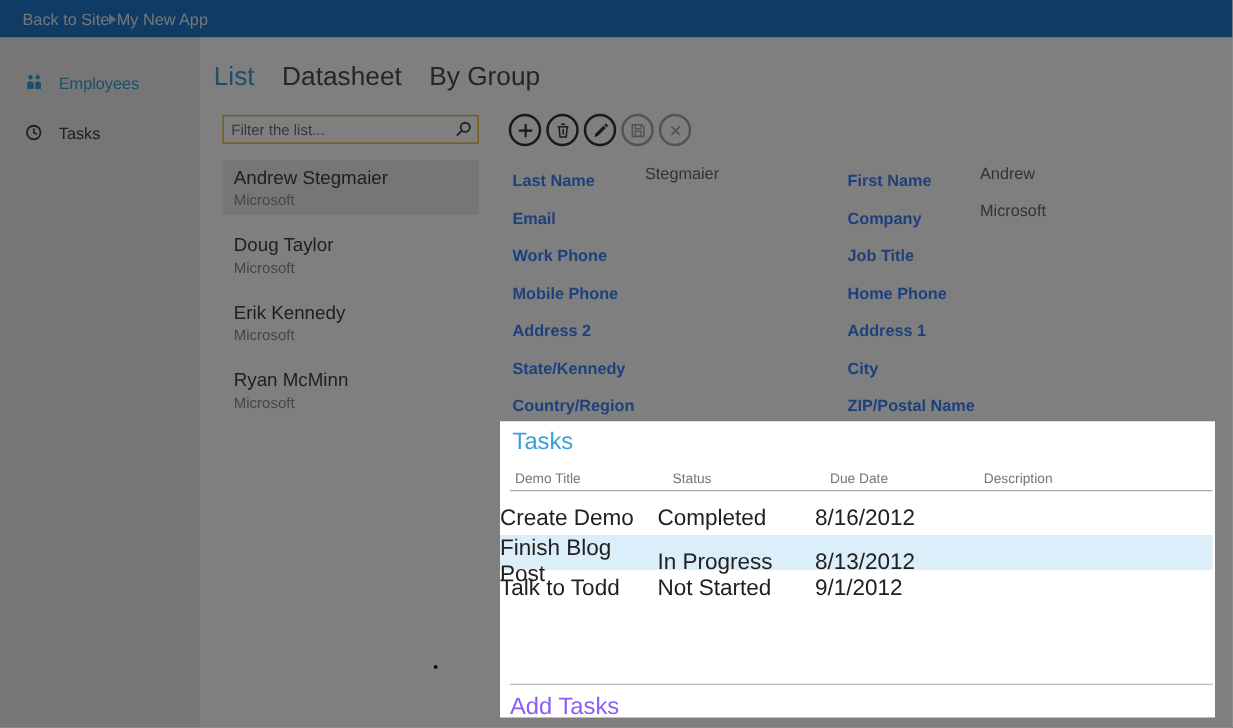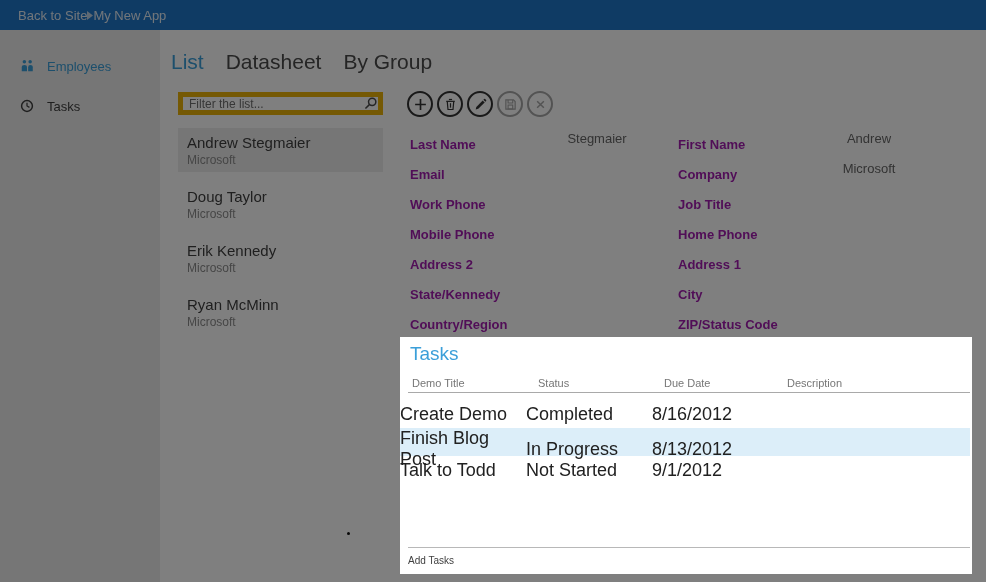--- a/index.html
+++ b/index.html
@@ -29,21 +29,21 @@
   .nav-item.active { color:#3B9FD9; }
   .nav-item.active .ic { color:#3B9FD9; }
   
   .main { position:absolute; left:160px; top:30px; right:0; bottom:0; background:#fff; }
   .tabs { position:absolute; left:11px; top:20px; display:flex; gap:22px;
           font-size:21px; font-weight:300; color:#4A4A4A; }
   .tab { cursor:pointer; }
   .tab.active { color:#3B9FD9; }
   .filter-wrap { position:absolute; left:18px; top:62px; width:205px; height:23px; }
   .filter-wrap input {
-    width:100%; height:100%; border:5px solid #eab308; background:#fff;
+    width:100%; height:100%; border:1px solid #eab308; background:#fff;
     font-family:"Liberation Sans",sans-serif; font-size:12px; color:#1d4ed8;
     padding:0 24px 0 6px; outline:none;
   }
   .filter-wrap input::placeholder { color:#6E6E6E; opacity:1; }
   .search-ic { position:absolute; right:5px; top:4px; width:15px; height:15px; cursor:pointer; }
   .actions { position:absolute; left:247px; top:61px; display:flex; gap:4px; }
   .abtn {
     width:26px; height:26px; border:2px solid currentColor; border-radius:50%;
     display:flex; align-items:center; justify-content:center;
     color:#333; background:transparent; cursor:pointer;
@@ -55,22 +55,22 @@
   .person { height:44px; margin-bottom:10px; padding:5px 0 0 9px; cursor:pointer; }
   .person.selected { background:#ECECEC; }
   .person .nm { font-size:15px; color:#3F3F3F; line-height:19px; }
   .person .co { font-size:12px; color:#8C8C8C; line-height:16px; }
   
   .form {
     position:absolute; left:250px; top:93px;
     display:grid; grid-template-columns:106px 162px 106px 170px;
     grid-auto-rows:30px; align-items:center; font-size:13px;
   }
-  .f-label { font-weight:bold; color:#a21caf;margin-top:12px; }
-  .f-value { color:#666;text-align:center; }
+  .f-label { font-weight:bold; color:#3b82f6;margin-top:12px; }
+  .f-value { color:#666; }
   
   .overlay { position:absolute; inset:0; background:rgba(0,0,0,0.5); z-index:10; }
   .stray-dot { position:absolute; left:347px; top:532px; width:3px; height:3px;
                background:#111; border-radius:50%; z-index:5; }
   
   .popup { position:absolute; left:400px; top:337px; width:572px; height:237px;
            background:#fff; z-index:20; }
   .popup-title { margin:6px 0 0 10px; font-size:19px; font-weight:300; color:#3B9FD9; }
   .task-head {
     position:absolute; left:0; top:37px; right:2px; height:18px;
@@ -78,21 +78,21 @@
     padding-left:12px; font-size:11px; color:#767676; align-items:center;
   }
   .task-divider { position:absolute; left:8px; right:2px; top:55px; border-top:1px solid #A9A9A9; }
   .task-rows { position:absolute; left:0; top:63px; right:2px; }
   .task-row {
     height:28px; display:grid; grid-template-columns:126px 126px 123px 1fr;
     align-items:center; font-size:18px; color:#212121; cursor:pointer;
   }
   .task-row.selected { background:#DCEEF9; }
   .popup-bottom-divider { position:absolute; left:8px; right:2px; top:210px; border-top:1px solid #B8B8B8; }
-  .add-link { position:absolute; left:8px; top:218px; font-size:10px; color:#404040; cursor:pointer; }
+  .add-link { position:absolute; left:8px; top:218px; font-size:19px; color:#8b5cf6; cursor:pointer; }
 </style>
 </head>
 <body>
 
 <div class="screen">
 
   <div class="suitebar" style="background: rgb(30, 118, 200);">
     <span class="crumb">Back to Site</span>
     <span class="chev">
       <svg width="6" height="9" viewBox="0 0 6 9">
@@ -216,21 +216,21 @@
         <div class="f-label">Address 2</div>
         <div class="f-value"></div>
         <div class="f-label">Address 1</div>
         <div class="f-value"></div>
         <div class="f-label">State/Kennedy</div>
         <div class="f-value"></div>
         <div class="f-label">City</div>
         <div class="f-value"></div>
         <div class="f-label">Country/Region</div>
         <div class="f-value"></div>
-        <div class="f-label">ZIP/Status Code</div>
+        <div class="f-label">ZIP/Postal Name</div>
         <div class="f-value"></div>
       </div>
   </div>
 
   <div class="stray-dot"></div>
 
   <div class="overlay"></div>
 
   <div class="popup">
     <div class="popup-title">Tasks</div>

